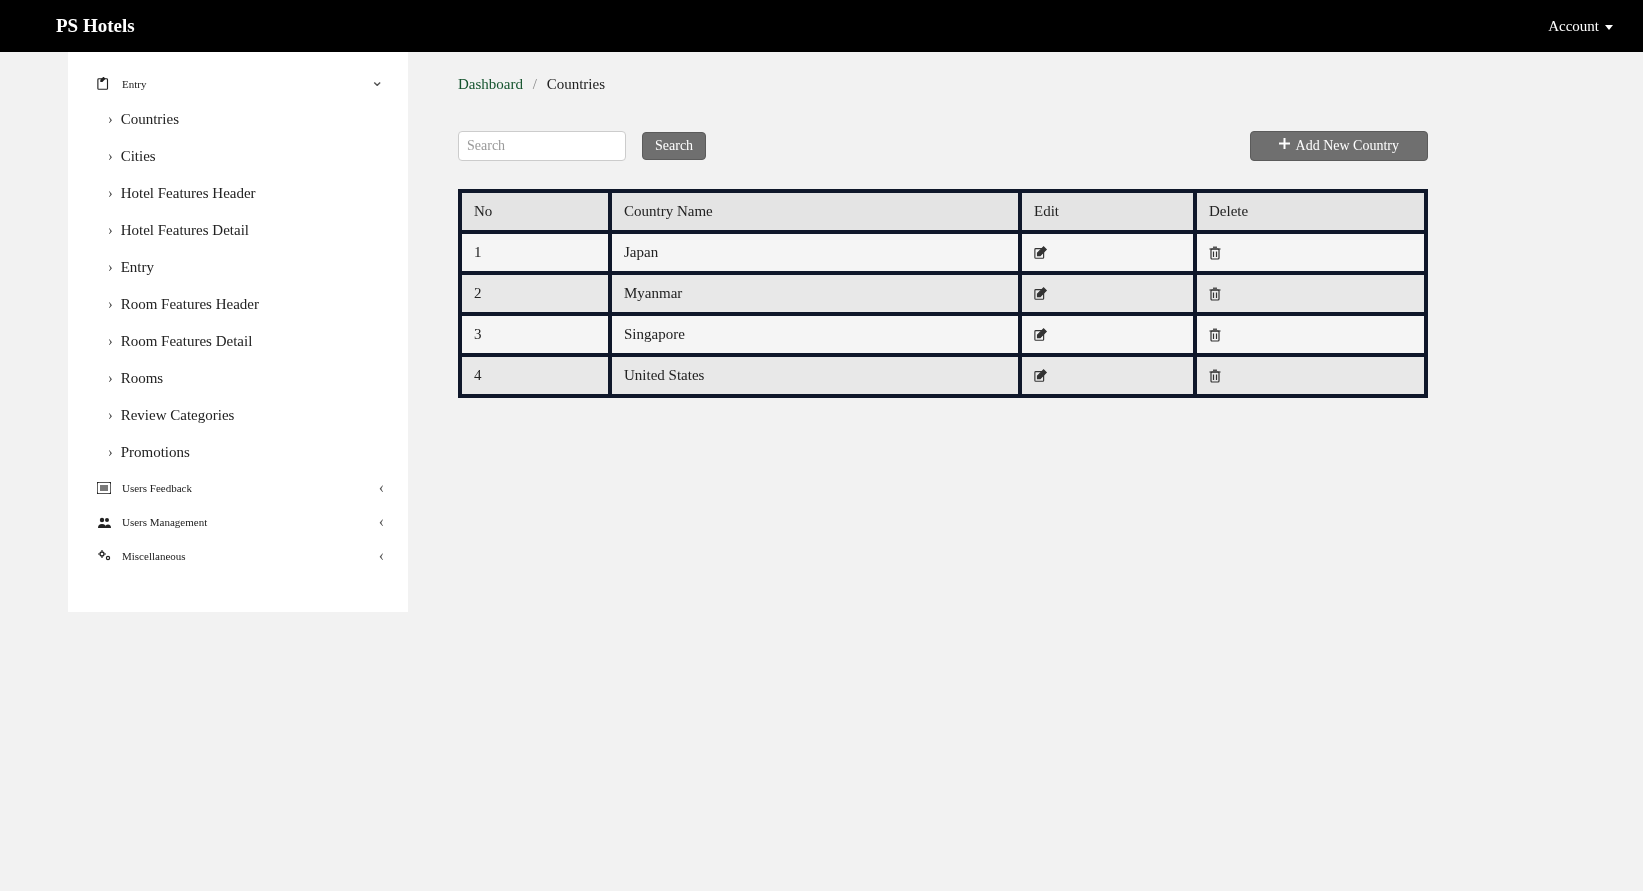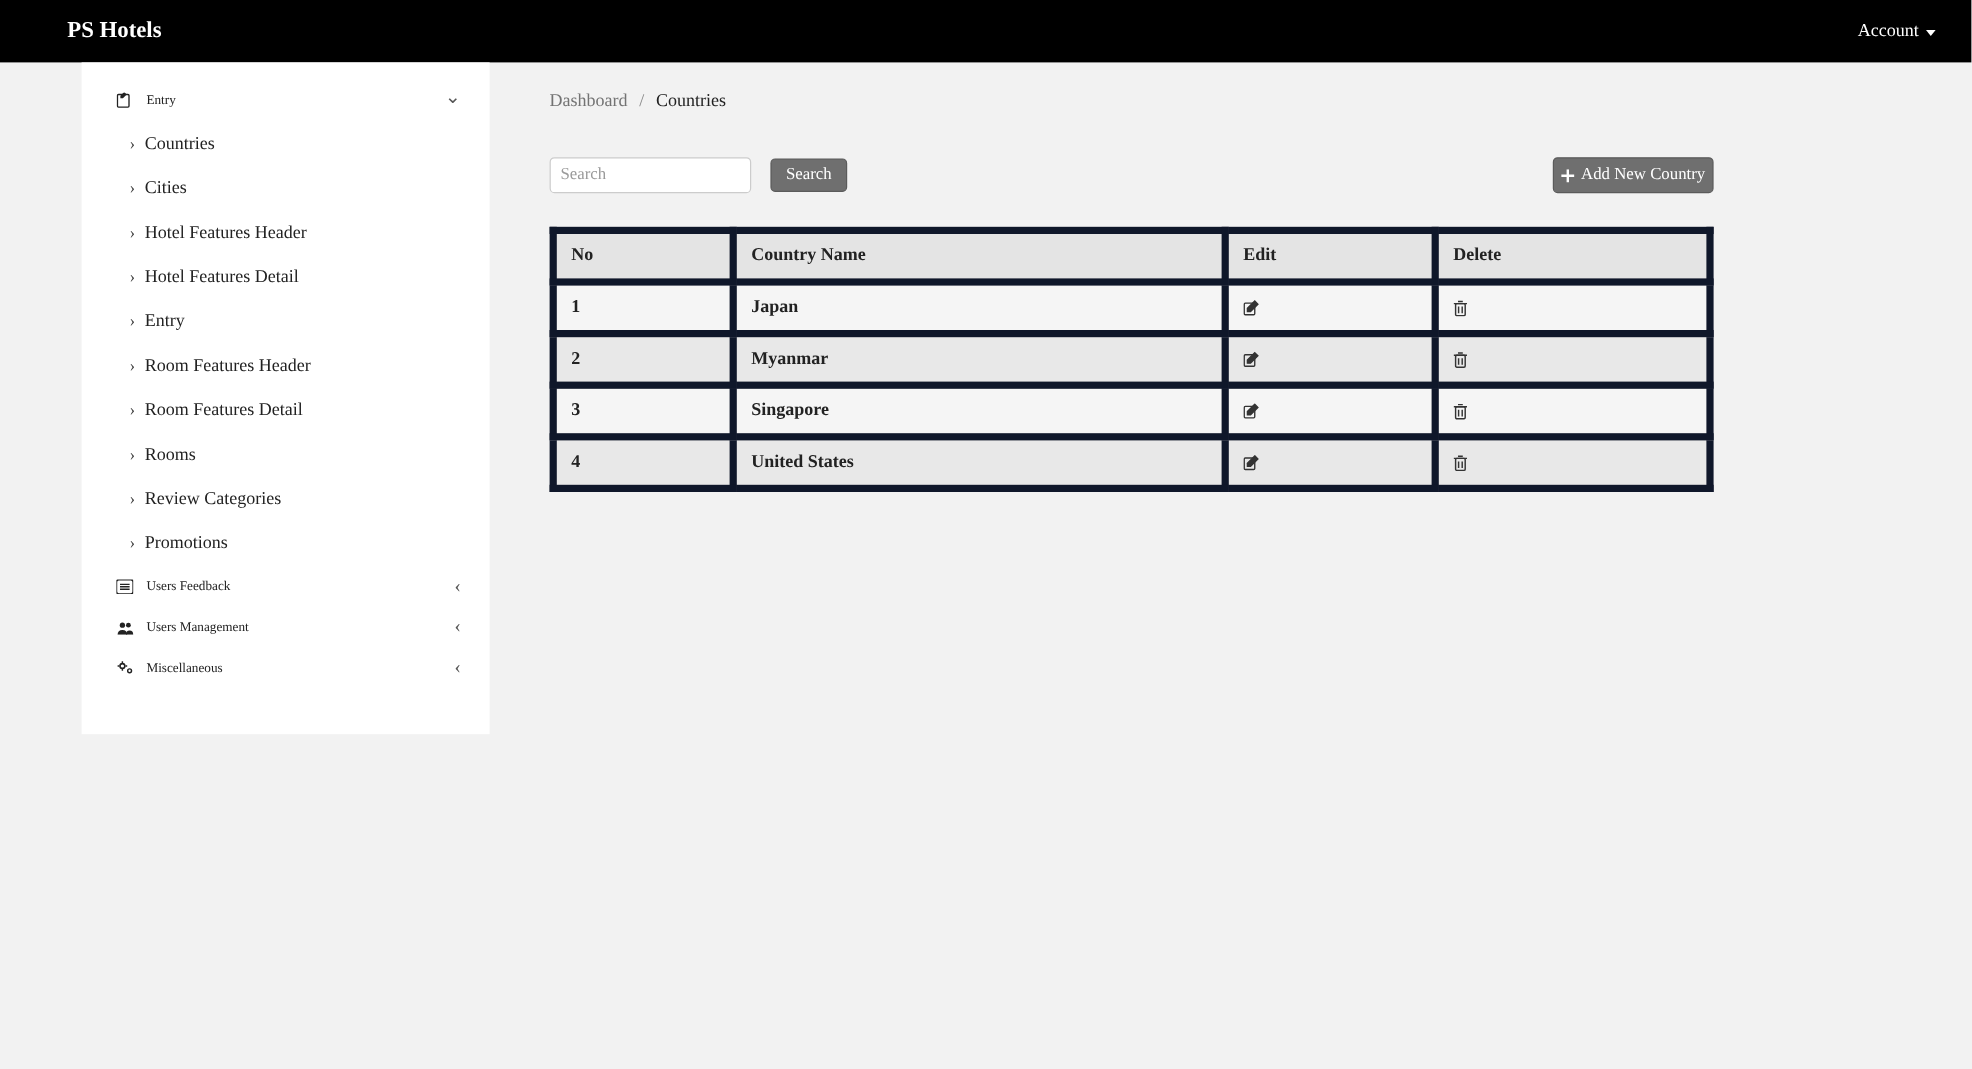--- a/index.html
+++ b/index.html
@@ -88,21 +88,21 @@
     flex: 1;
     padding: 24px 40px 24px 50px;
     max-width: 1060px;
   }
   .breadcrumb {
     font-size: 15px;
     color: #222;
     margin-bottom: 22px;
   }
   .breadcrumb .sep { color: #888; padding: 0 6px; }
-  .breadcrumb a { color: #737373; text-decoration: none; }
+  .breadcrumb a { color: #14532d; text-decoration: none; }
   .toolbar {
     display: flex;
     align-items: center;
     justify-content: space-between;
     margin-bottom: 28px;
     margin-top: 38px;
   }
   .toolbar-left { display: flex; gap: 16px; align-items: center; }
   .search-input {
     height: 30px;
@@ -120,35 +120,34 @@
     background: #6f6f6f;
     color: #fff;
     border-radius: 4px;
     padding: 5px 12px;
     font-family: inherit;
     font-size: 14px;
     cursor: pointer;
   }
   .btn-add {
     display: inline-flex;
-    align-items: center;
     gap: 6px;
-    padding: 6px 6px;
+    padding: 6px 28px;
   }
   table.data {
     width: 100%;
     border-collapse: collapse;
     background: #fff;
     border: 1px solid #d7d7d7;
   }
   table.data th, table.data td {
     text-align: left;
     padding: 10px 12px;
-    border: 6px solid #0f172a;
-    font-weight: bold;
+    border: 4px solid #0f172a;
+    font-weight: normal;
     font-size: 15px;
   }
   table.data thead th {
     background: #e4e4e4;
   }
   table.data tbody tr:nth-child(odd) td { background: #f5f5f5; }
   table.data tbody tr:nth-child(even) td { background: #e8e8e8; }
   .col-no { width: 150px; }
   .col-name { width: 410px; }
   .col-edit { width: 175px; }

